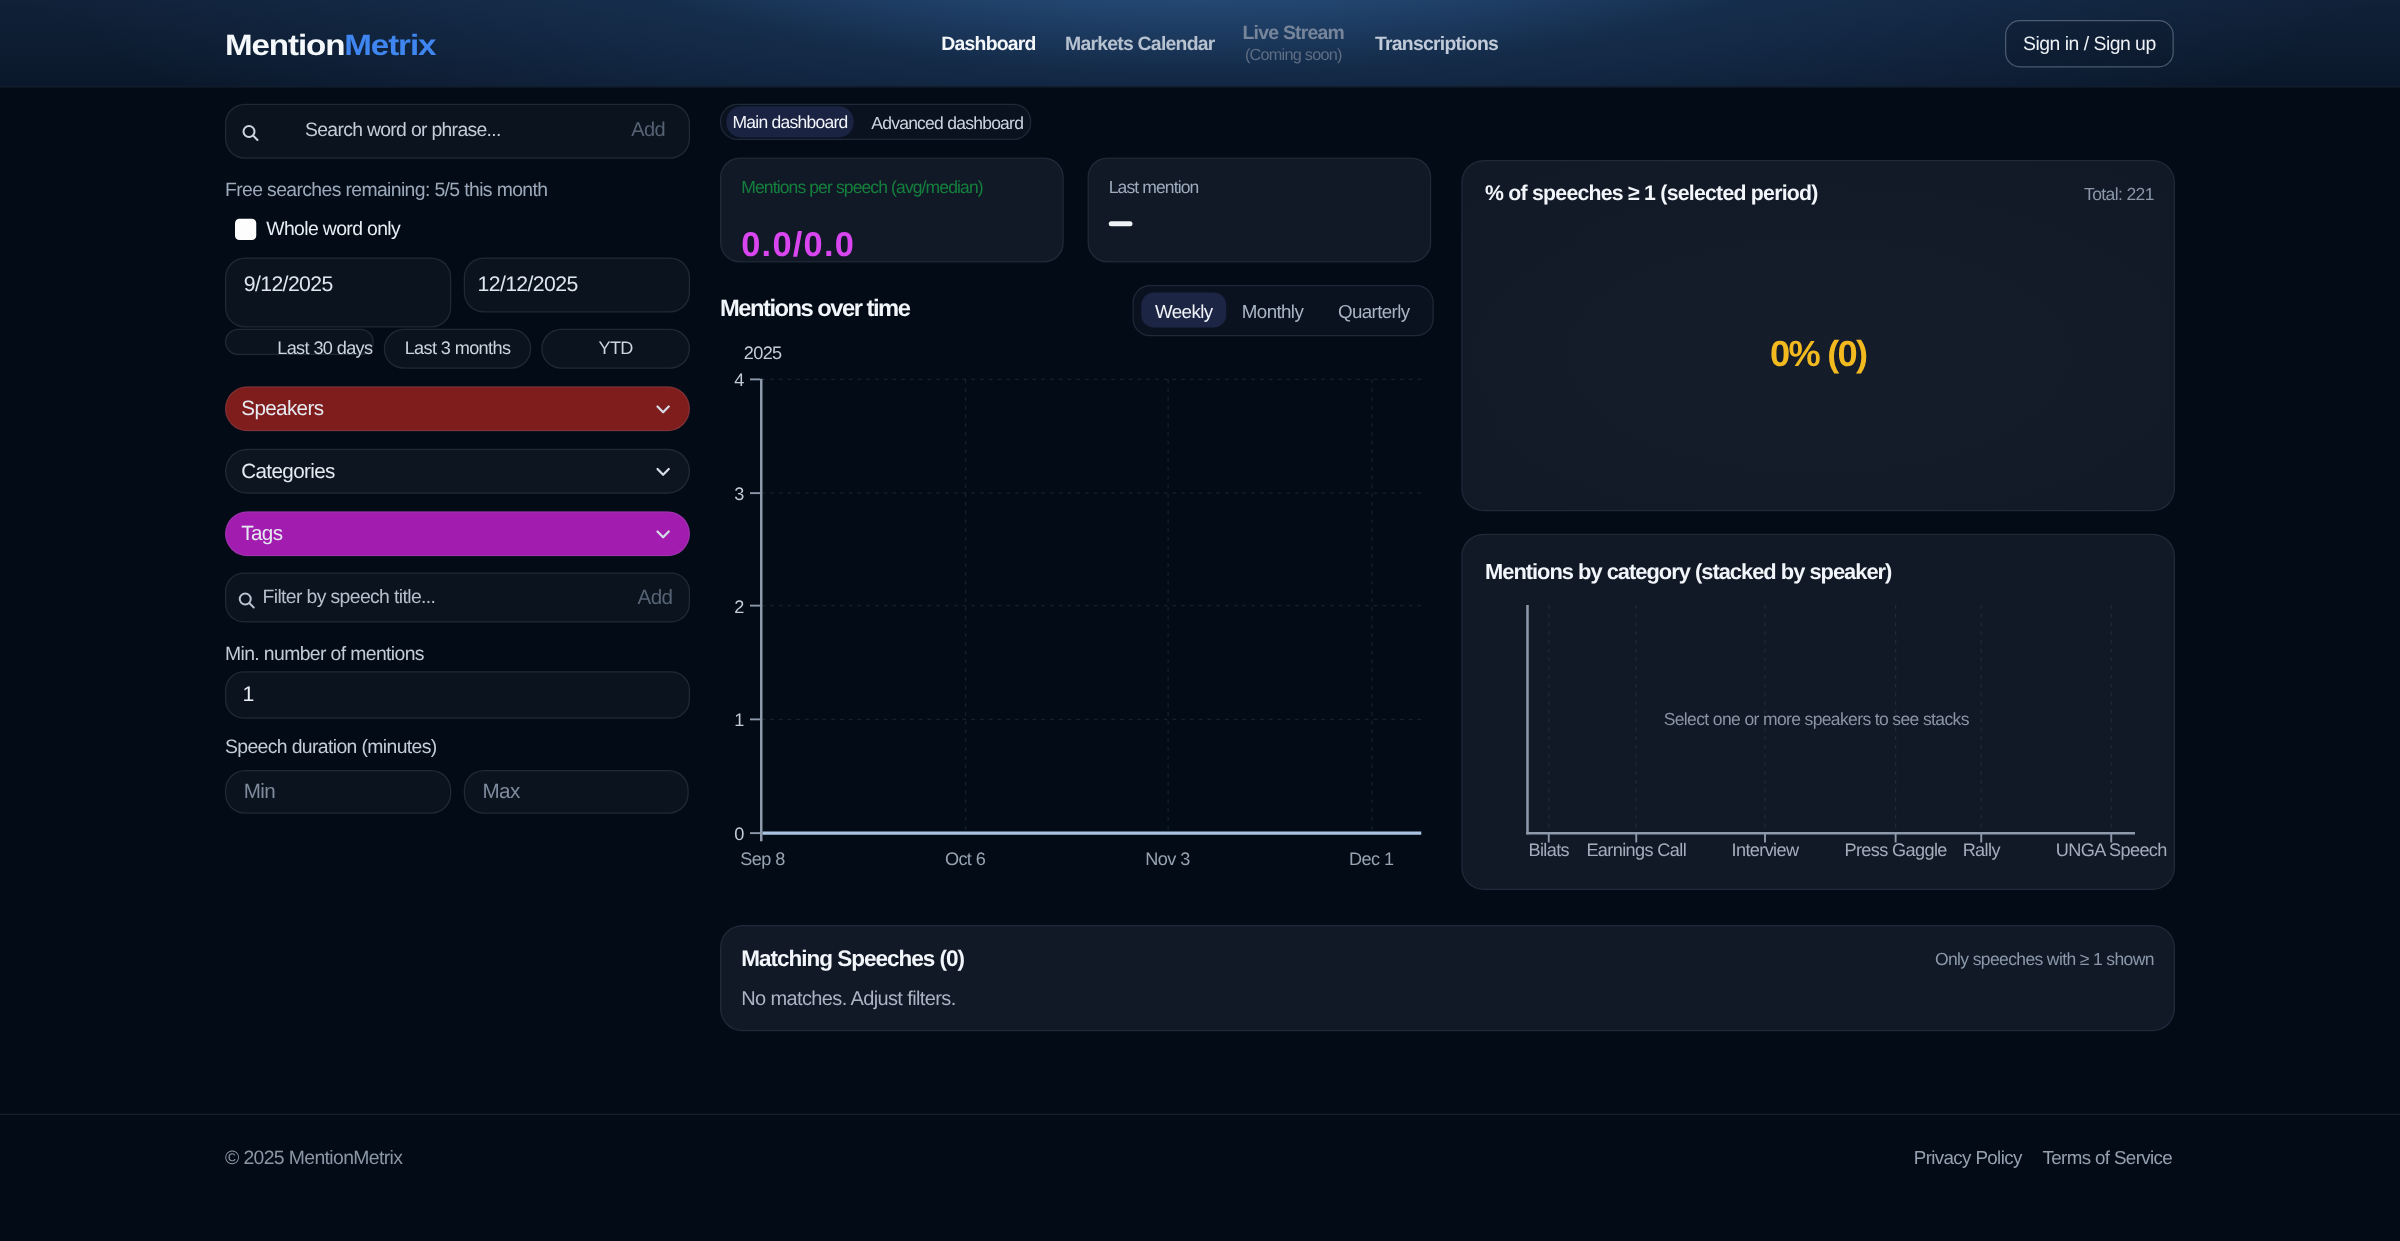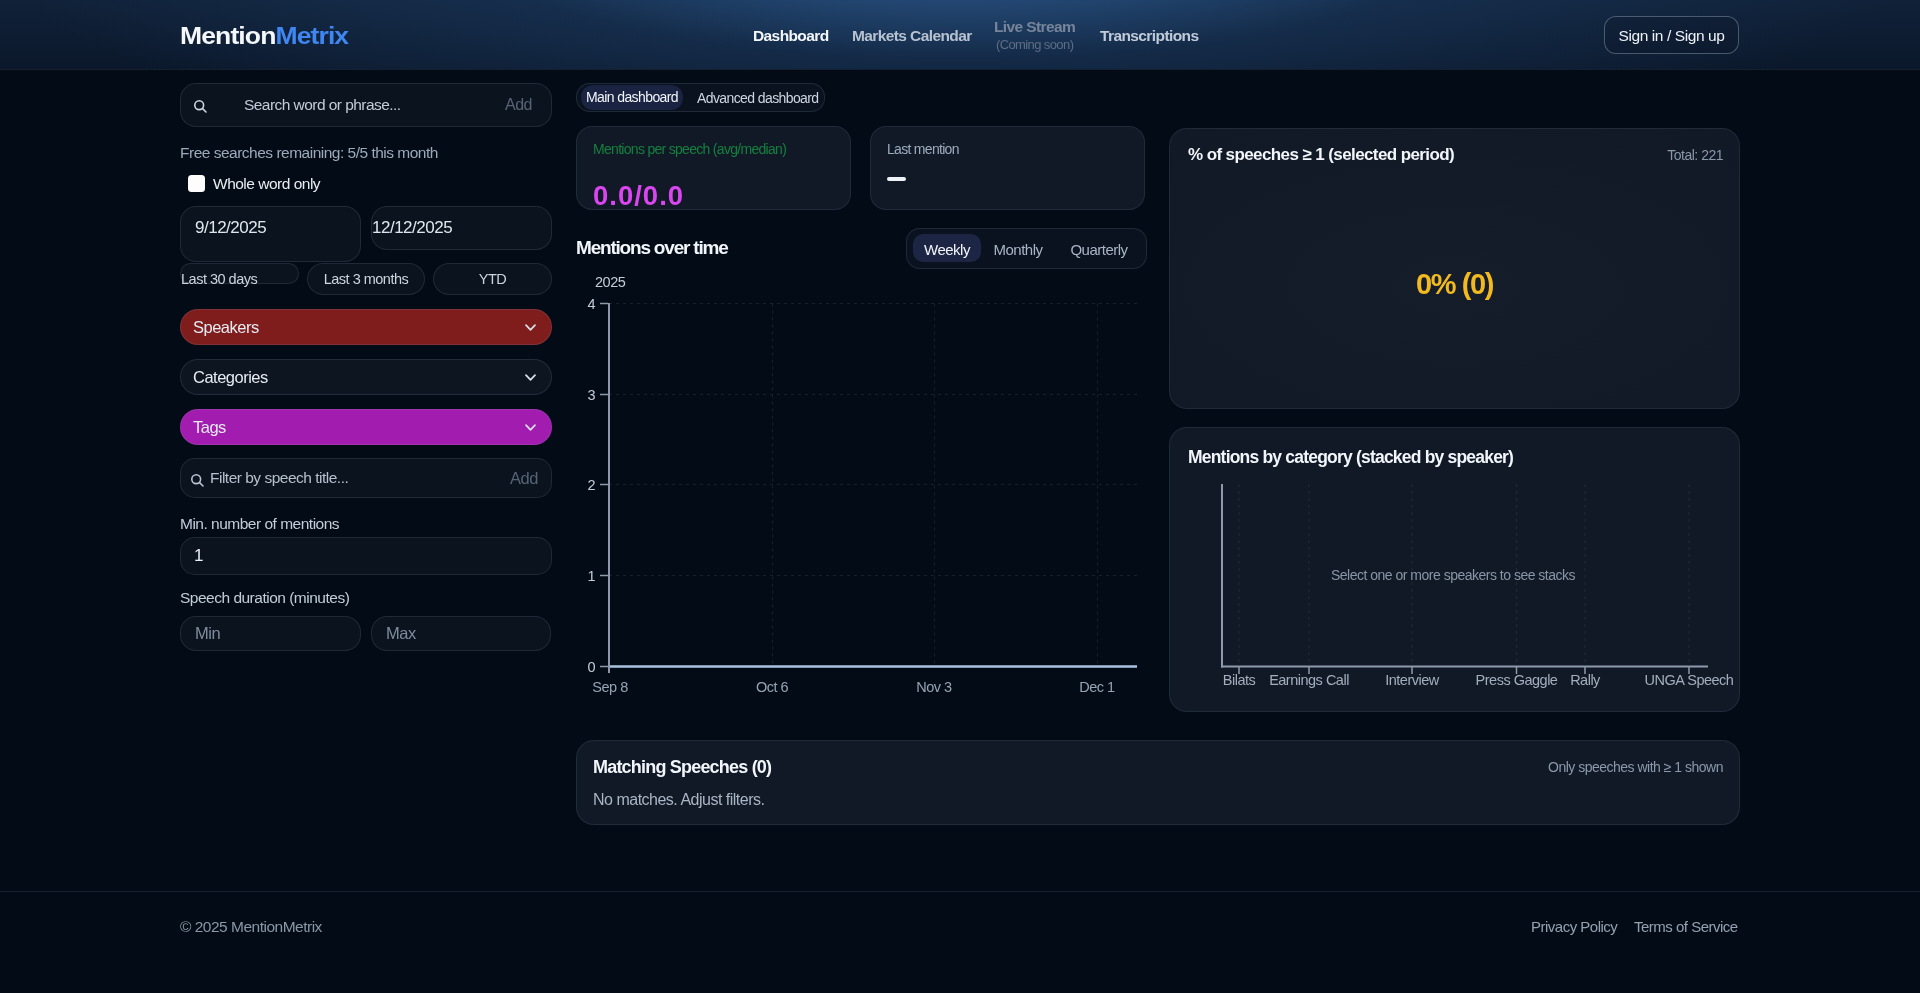--- a/index.html
+++ b/index.html
@@ -63,23 +63,23 @@
   </svg>
   <div class="abs" style="left:216px; top:96px; font-size:15.5px; letter-spacing:-0.55px; color:#c3ccd8;margin-left:28px;">Search word or phrase...</div>
   <div class="abs" style="left:505px; top:96px; font-size:16px; color:#566375;">Add</div>
 
   <div class="abs" style="left:180px; top:144px; font-size:15.5px; color:#9ca9ba;">Free searches remaining: 5/5 this month</div>
 
   <div class="abs" style="left:188px; top:175px; width:17px; height:17px; background:#fdfdfe; border-radius:3.5px;"></div>
   <div class="abs" style="left:213px; top:175px; font-size:15.5px; color:#e8edf3;">Whole word only</div>
 
   <div class="input" style="left:180px; top:206px; width:181px; height:56px; border-radius:16px; font-size:17px; line-height:42px; padding-left:14px;">9/12/2025</div>
-  <div class="input" style="left:371px; top:206px; width:181px; height:44px; border-radius:16px; font-size:17px; line-height:42px; padding-left:0;">12/12/2025</div>
-
-  <div class="input" style="left:180px; top:263px; width:119px; height:21px; border-radius:16px; font-size:14.5px; line-height:30px; text-align:left; color:#ccd4de;">Last 30 days</div>
+  <div class="input" style="left:371px; top:206px; width:181px; height:44px; border-radius:16px; font-size:17px; line-height:42px; padding-left:10px;">12/12/2025</div>
+
+  <div class="input" style="left:180px; top:263px; width:119px; height:21px; border-radius:16px; font-size:14.5px; line-height:30px; text-align:right; color:#ccd4de;">Last 30 days</div>
   <div class="input" style="left:307px; top:263px; width:118px; height:32px; border-radius:16px; font-size:14.5px; line-height:30px; text-align:center; color:#ccd4de;">Last 3 months</div>
   <div class="input" style="left:433px; top:263px; width:119px; height:32px; border-radius:16px; font-size:14.5px; line-height:30px; text-align:center; color:#ccd4de;">YTD</div>
 
   <div class="input" style="left:180px; top:309px; width:372px; height:36px; border-radius:18px; font-size:16.5px; line-height:34px; padding-left:12px; color:#e6ebf2; background:#7f1d1d;">Speakers</div>
   <svg width="11" height="7" style="left:525px; top:324px;" viewBox="0 0 11 7" fill="none" stroke="#d6dde6" stroke-width="1.8" stroke-linecap="round" stroke-linejoin="round">
     <path d="M1 1.2 L5.5 5.8 L10 1.2"></path>
   </svg>
   <div class="input" style="left:180px; top:359px; width:372px; height:36px; border-radius:18px; font-size:16.5px; line-height:34px; padding-left:12px; color:#e6ebf2; background:#0d1521;">Categories</div>
   <svg width="11" height="7" style="left:525px; top:374px;" viewBox="0 0 11 7" fill="none" stroke="#d6dde6" stroke-width="1.8" stroke-linecap="round" stroke-linejoin="round">
     <path d="M1 1.2 L5.5 5.8 L10 1.2"></path>

